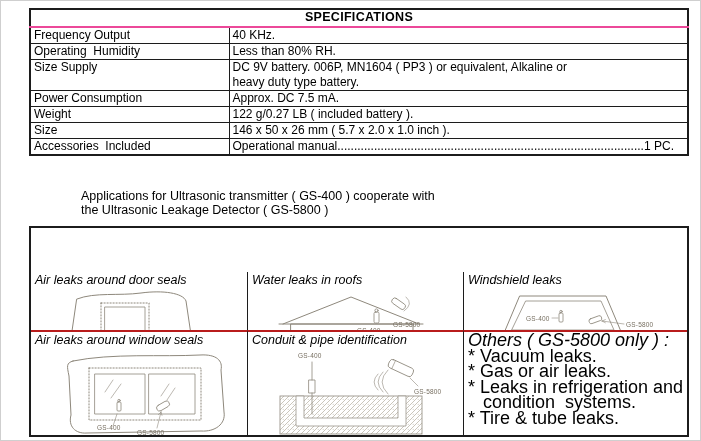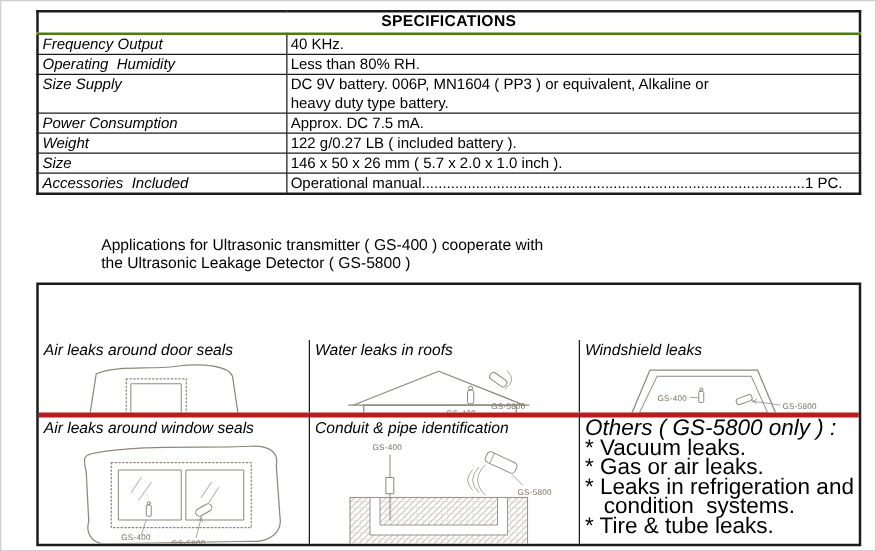--- a/index.html
+++ b/index.html
@@ -13,39 +13,39 @@
     position:absolute;left:29px;top:8px;width:658px;
     border-collapse:collapse;table-layout:fixed;
     border:2px solid #1c1c1c;
   }
   table.spec th, table.spec td{
     border:1px solid #1c1c1c;font-size:12px;line-height:15px;
     padding:0 3px;vertical-align:top;overflow:hidden;
   }
   table.spec th{
     font-size:12.5px;font-weight:bold;text-align:center;height:16px;
-    letter-spacing:.3px;border-bottom:2px solid #4d7c0f;
+    letter-spacing:.3px;border-bottom:2px solid #ec4899;
   }
   table.spec tr{height:16px;}
-  td.lbl{width:196px;white-space:pre;font-style:italic;}
+  td.lbl{width:196px;white-space:pre;}
   td.val{white-space:pre-line;}
   
   .apps-heading{
     position:absolute;left:81px;top:189px;
     font-weight:normal;font-size:12.5px;line-height:14px;
   }
   
   .apps{
     position:absolute;left:29px;top:226px;width:656px;
     border:2px solid #1c1c1c;
     display:grid;grid-template-columns:216px 216px 224px;
     grid-template-rows:102px 105px;
   }
   .cell{
-    border-left:1px solid #1c1c1c;border-top:4px solid #b91c1c;
+    border-left:1px solid #1c1c1c;border-top:2px solid #b91c1c;
     padding:1px 4px;box-sizing:border-box;overflow:hidden;
   }
   .cell.c1,.cell.c2,.cell.c3{border-top:none;margin-top:44px;}
   .cell.c1,.cell.c4{border-left:none;}
   .cell-title{font-style:italic;font-size:12.5px;line-height:15px;white-space:pre;}
   svg.sketch{display:block;margin:0 auto;}
   .sk{stroke:#8e887c;fill:none;stroke-width:1;stroke-linecap:round;stroke-linejoin:round;}
   .skt{stroke-width:.8;}
   .skthin{stroke-width:.6;}
   .sl{font-size:6.5px;fill:#776f61;font-style:normal;font-family:"Liberation Sans",sans-serif;letter-spacing:.2px;}

